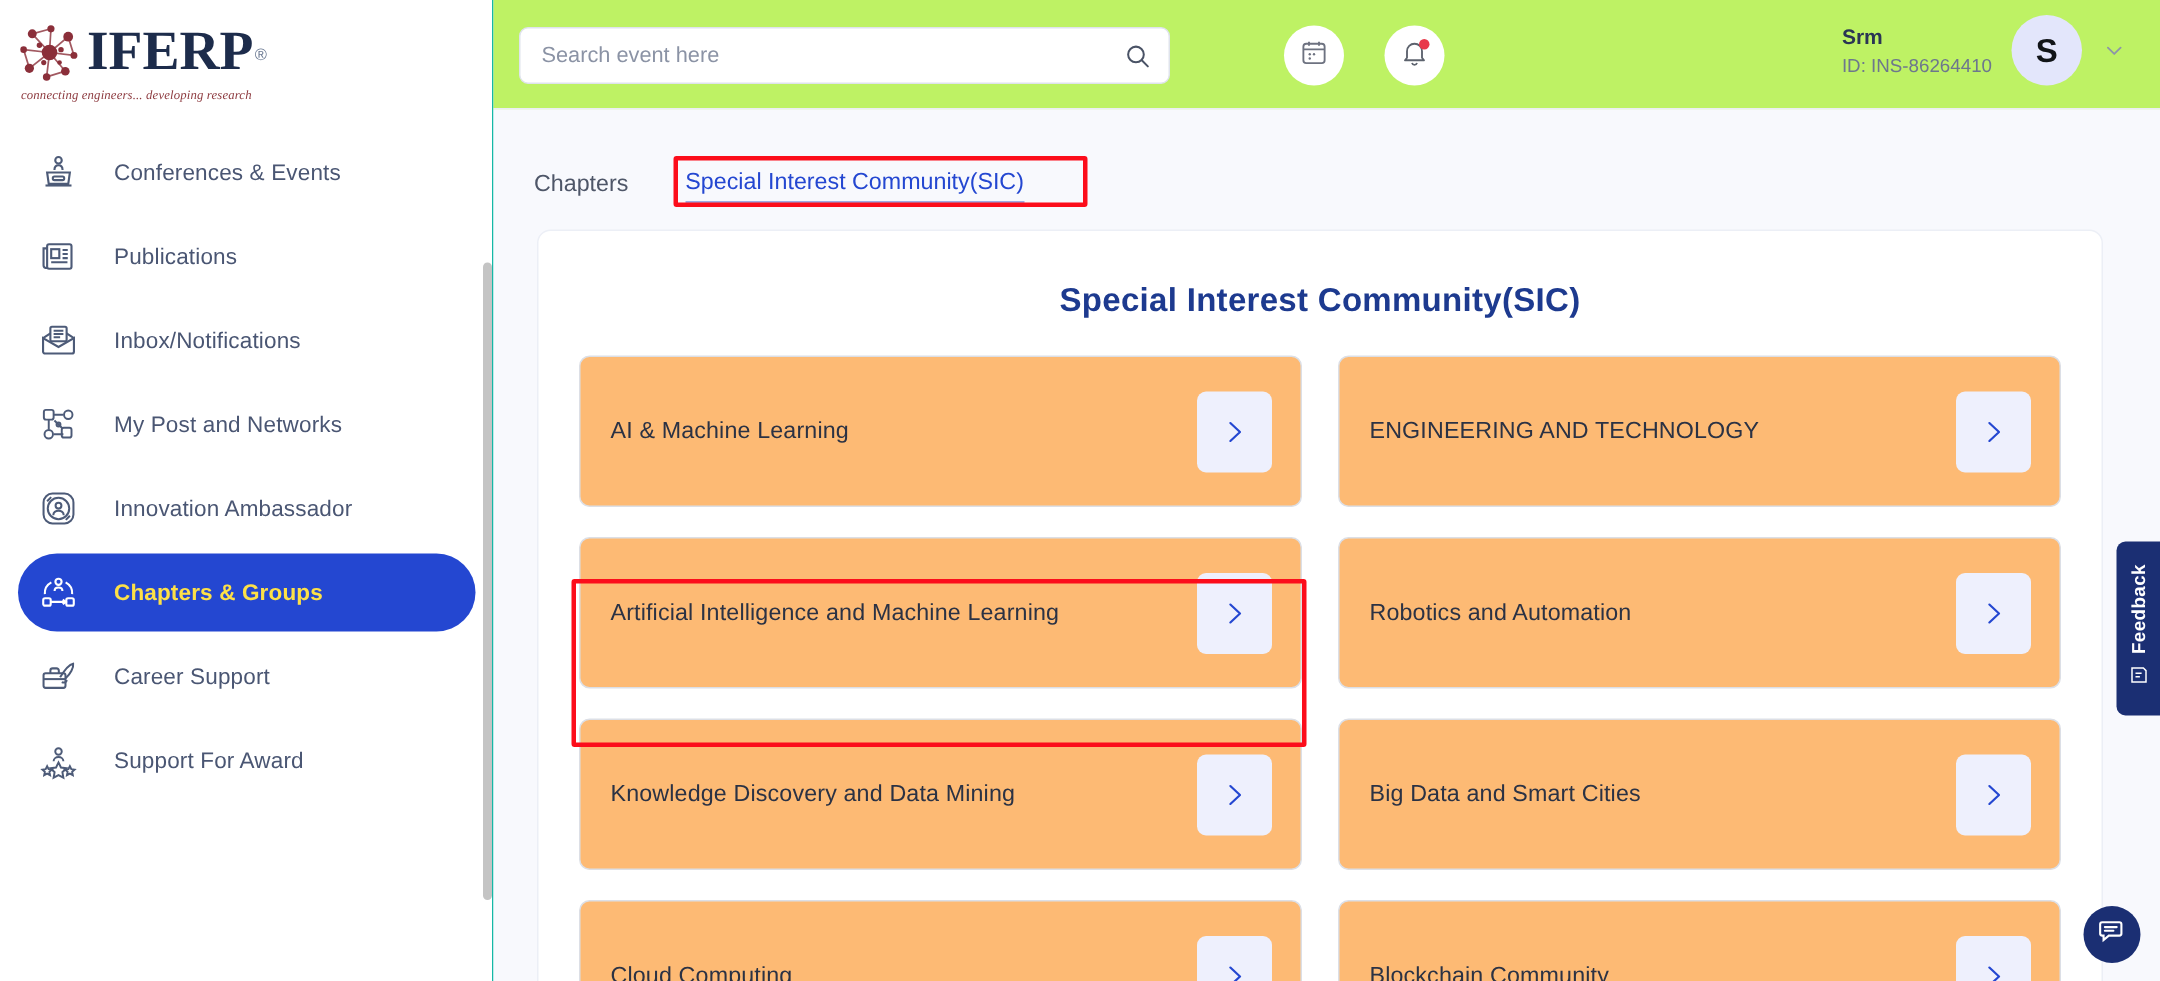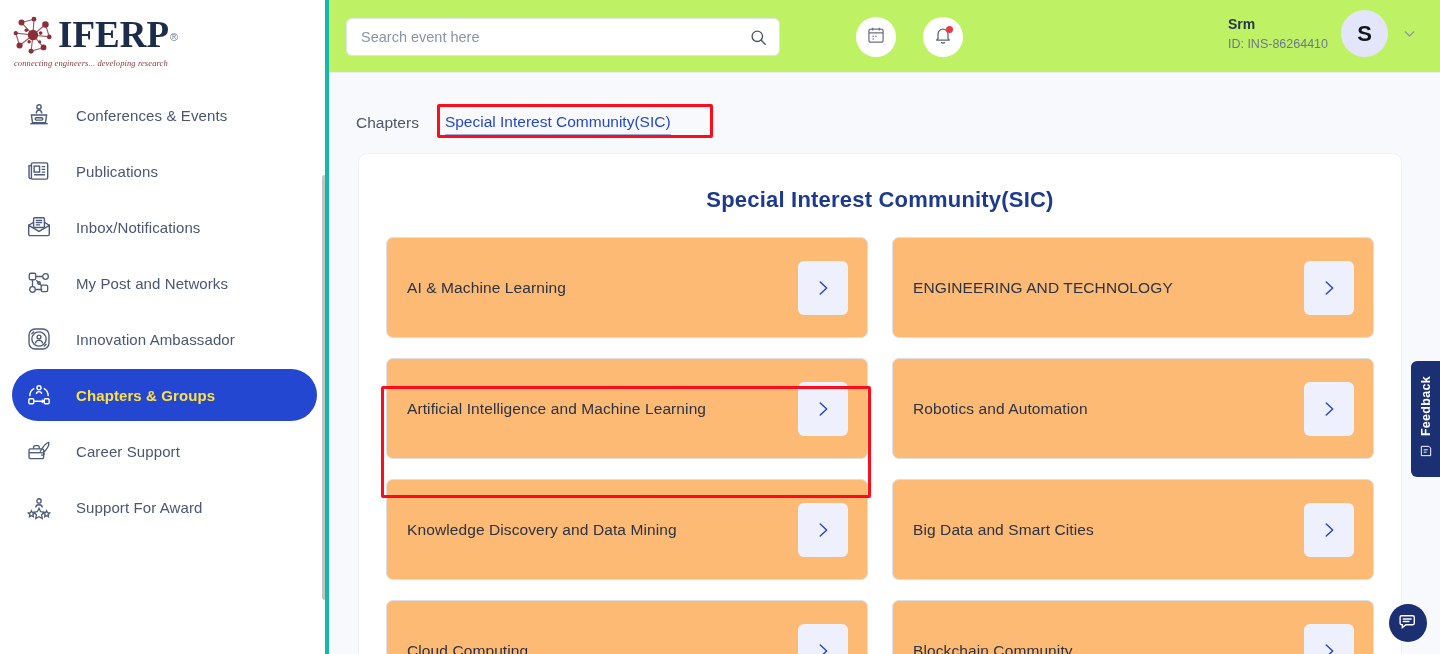--- a/index.html
+++ b/index.html
@@ -9,21 +9,21 @@
     font-family: "Liberation Sans", sans-serif;
     background: #ffffff;
   }
   #app { position: relative; width: 1440px; height: 654px; }
 
   
   #sidebar {
     position: absolute; left: 0; top: 0;
     width: 329px; height: 654px;
     background: #ffffff;
-    border-right: 4px solid #14b8a6;
+    border-right: 1px solid #14b8a6;
     overflow: hidden;
   }
   #brand { position: absolute; left: 10px; top: 12px; width: 180px; height: 60px; }
   #brand .logo-row { display: flex; align-items: center; gap: 2px; }
   #brand .mark { width: 46px; height: 46px; flex: none; }
   #brand .word {
     font-family: "Liberation Serif", serif;
     font-size: 37px; font-weight: 700; color: #1d2c4b;
     letter-spacing: 0px; line-height: 44px; position: relative;
   }
@@ -116,21 +116,21 @@
 
   
   #main {
     position: absolute; left: 329px; top: 73px;
     width: 1111px; height: 581px;
     background: #f8f9fd;
     overflow: hidden;
   }
   #tabs {
     position: absolute; left: 27px; top: 40px;
-    display: flex; align-items: center; gap: 26px;
+    display: flex; align-items: center; gap: 38px;
   }
   .tab {
     font-size: 15.5px; color: #4e5668; cursor: pointer; padding-bottom: 3px;
   }
   .tab.active {
     color: #2447d1; border-bottom: 2px solid #9dabe3;
   }
   #tab-sic-wrap { position: relative; }
   #tab-annotation {
     position: absolute; left: -8px; top: -9px;

